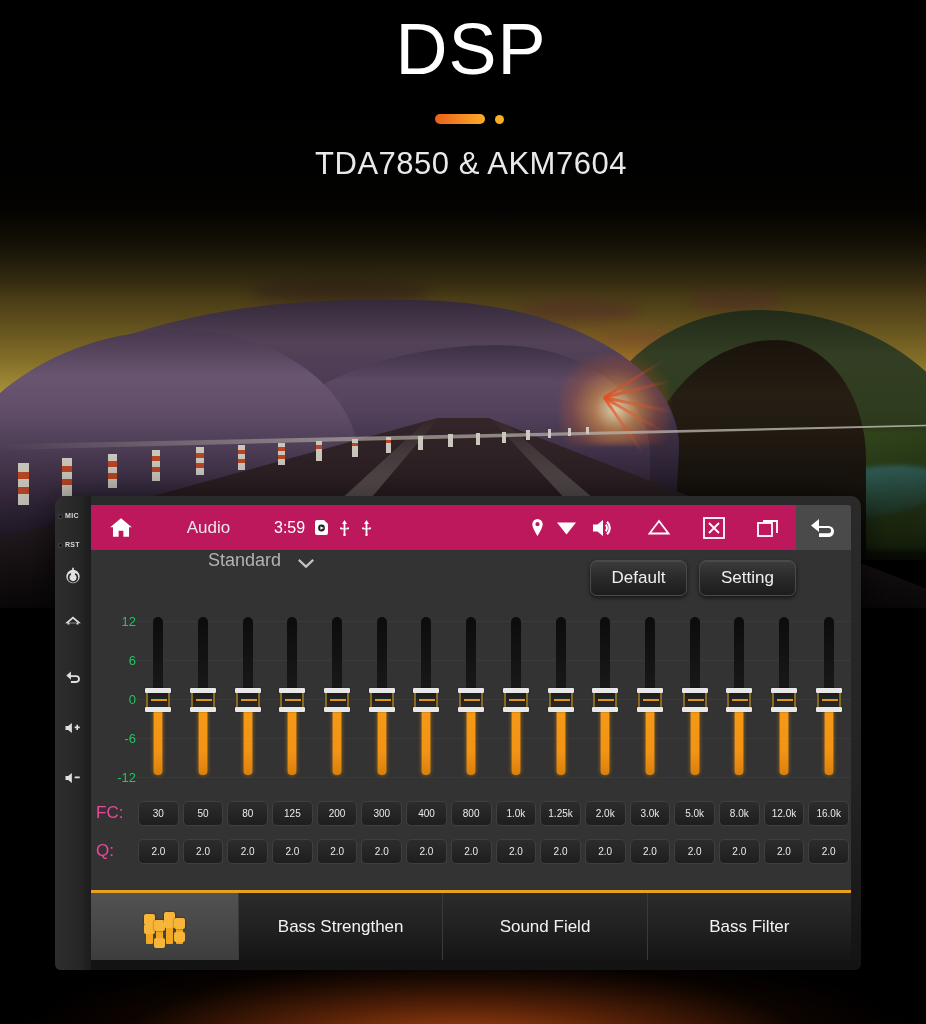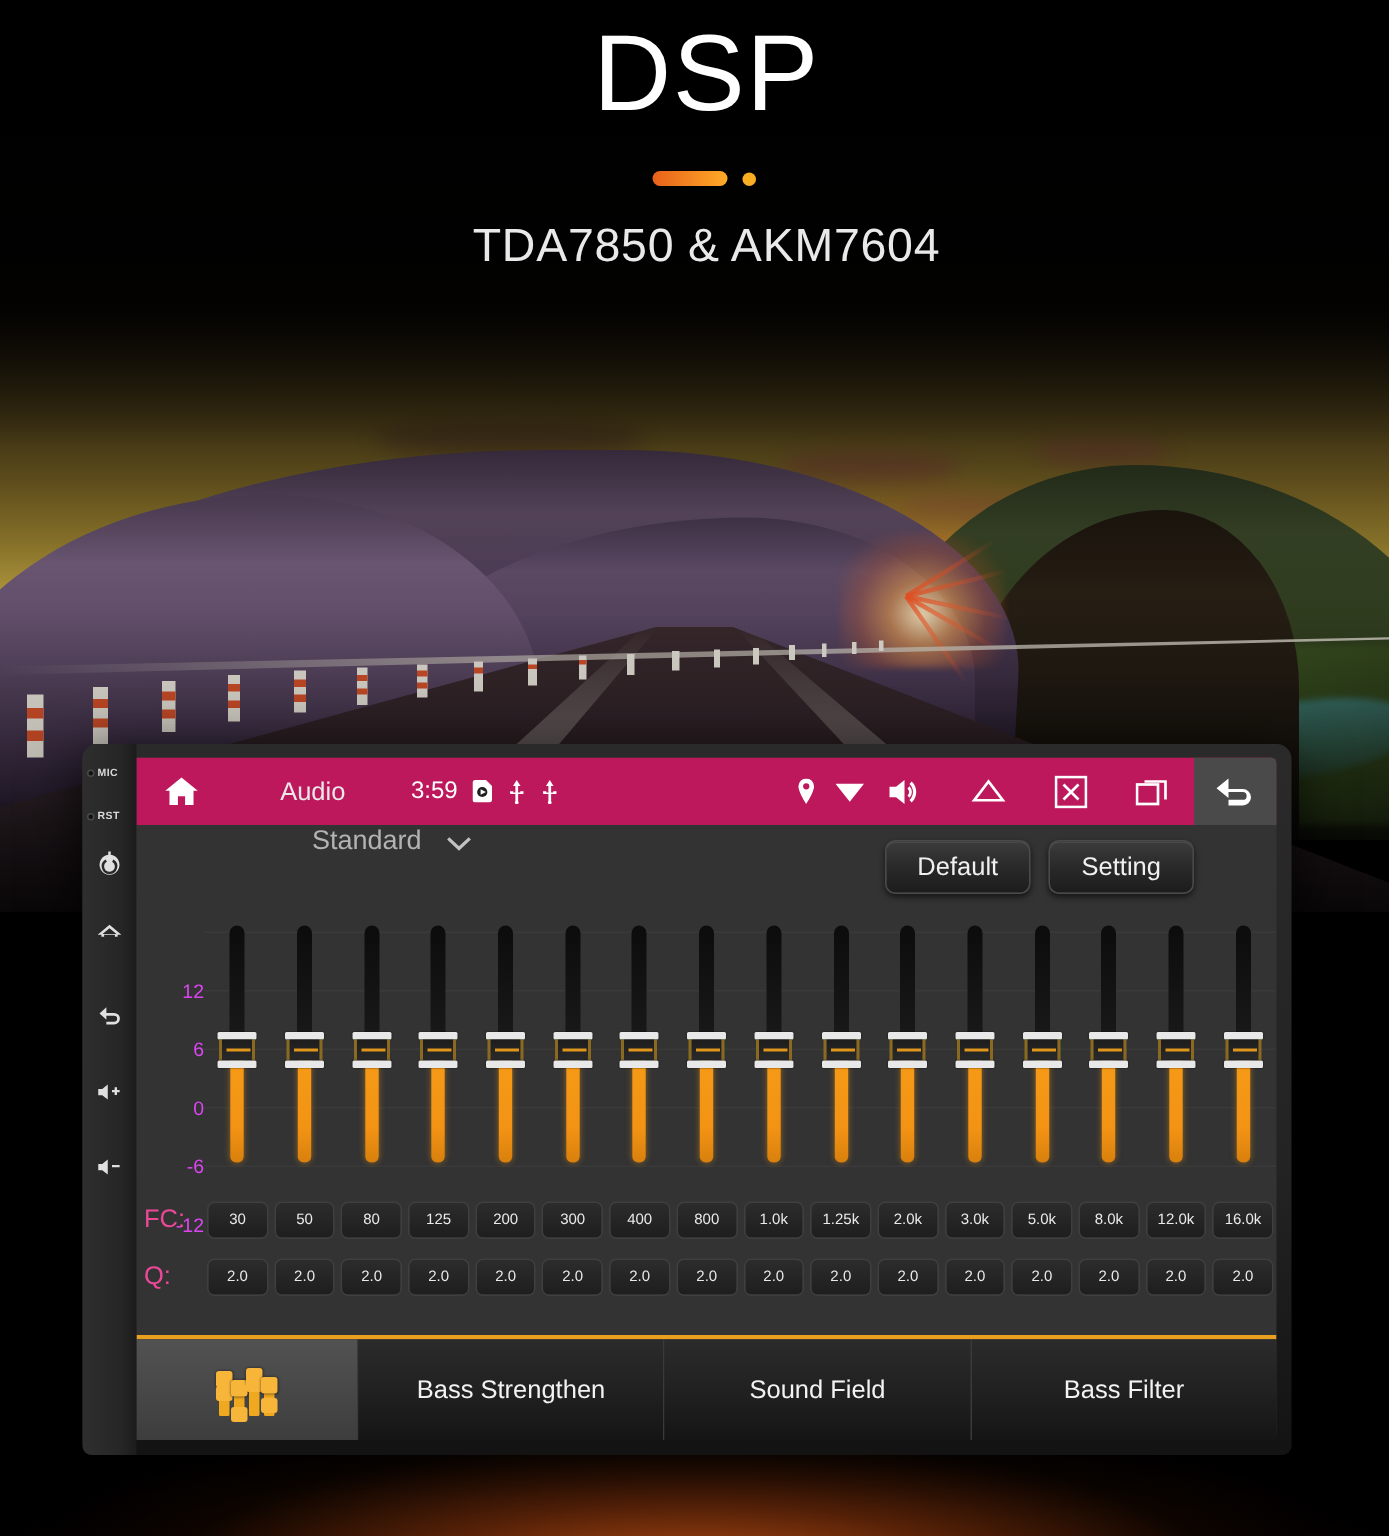--- a/index.html
+++ b/index.html
@@ -187,21 +187,21 @@
     border:1px solid #4a4a4a; color:#f0f0f0; font-size:17px;
     display:flex; justify-content:center; align-items:center;
     box-shadow: 0 2px 4px rgba(0,0,0,0.6), inset 0 1px 0 rgba(255,255,255,0.07);
   }
   .btn-default { left:499px; width:97px; }
   .btn-setting { left:608px; width:97px; }
 
   
   .eqwrap { position:absolute; left:0; top:100px; width:760px; height:188px; }
   .eqscale { position:absolute; left:0; top:0; width:45px; height:188px; }
-  .eqscale div { position:absolute; right:0; color:#d946ef; font-size:13px; text-align:right; width:40px;margin-top:39px; }
+  .eqscale div { position:absolute; right:0; color:#22c55e; font-size:13px; text-align:right; width:40px; }
   .gridline { position:absolute; left:45px; width:715px; height:1px; background:rgba(255,255,255,0.035); }
   .sliders { position:absolute; left:45px; top:0; width:715px; height:188px; display:flex; }
   .slot { flex:1; position:relative; }
   .track-top {
     position:absolute; left:50%; transform:translateX(-50%); top:12px; width:10px; height:82px;
     background: linear-gradient(to bottom, #0c0c0c, #1a1a1a); border-radius:5px;
   }
   .track-bot {
     position:absolute; left:50%; transform:translateX(-50%); top:94px; width:9px; height:76px;
     background: linear-gradient(to bottom, #f59b16 0%, #f39314 70%, #d8800d 100%);

